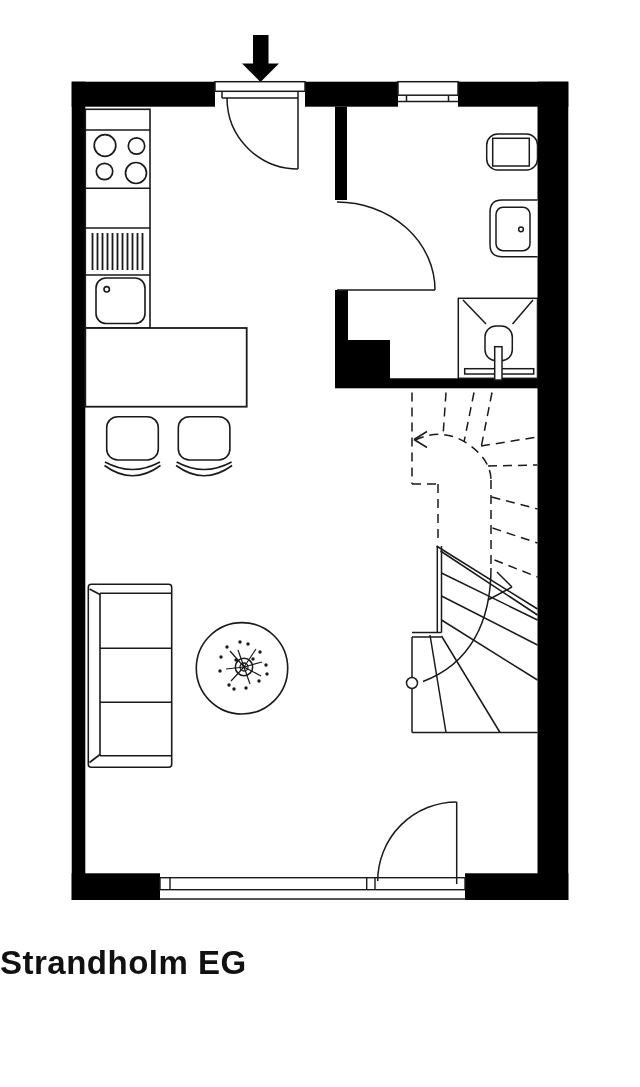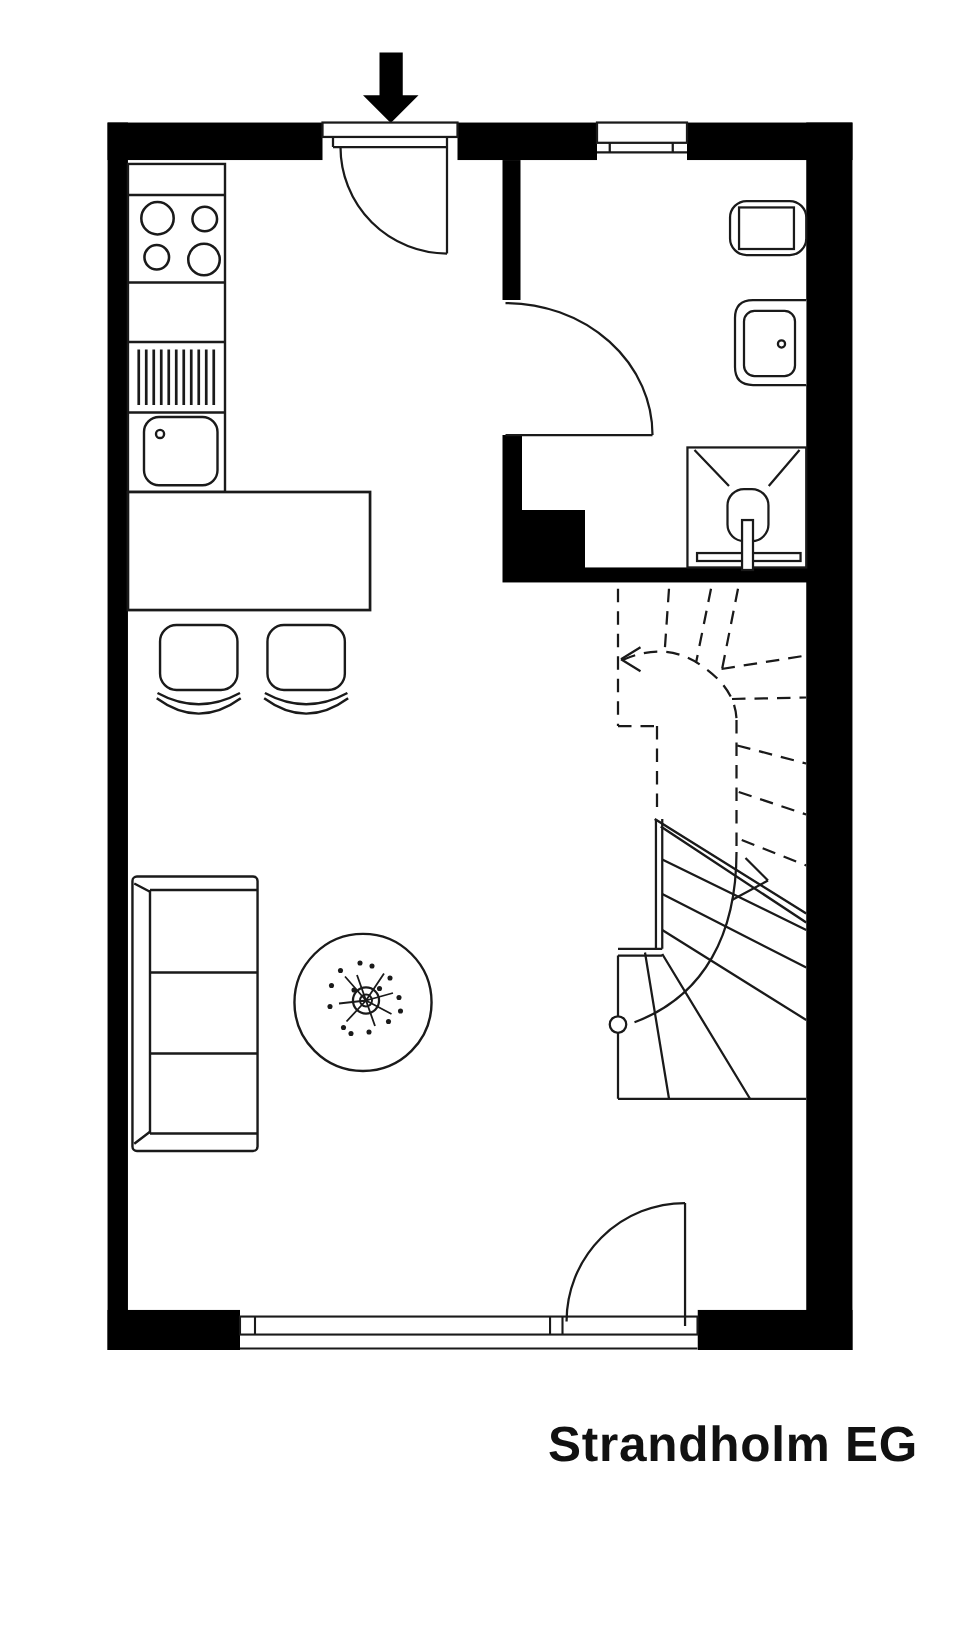--- a/index.html
+++ b/index.html
@@ -18,21 +18,21 @@
   svg.plan {
     position: absolute;
     left: 0;
     top: 0;
   }
   .plan-title {
     position: absolute;
     left: 0;
     top: 944px;
     width: 612px;
-    text-align: right;
+    text-align: left;
     font-family: "Liberation Sans", sans-serif;
     font-size: 33px;
     font-weight: 700;
     color: #111111;
     letter-spacing: 0.5px;
   }
 </style>
 </head>
 <body>
 

